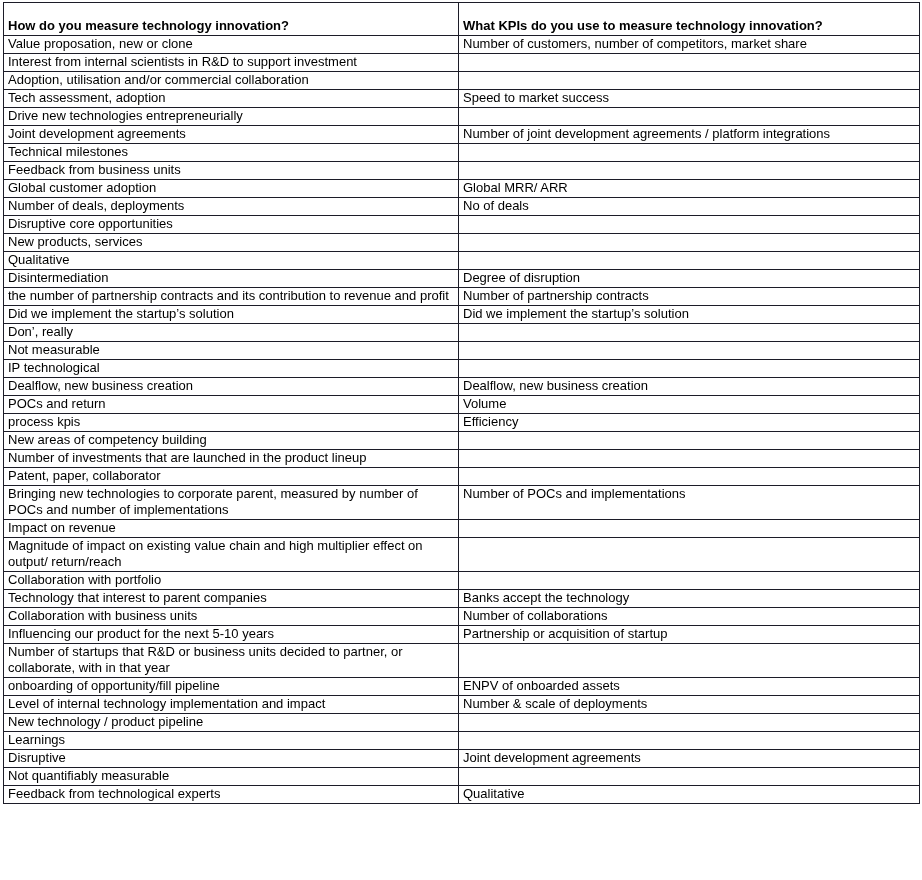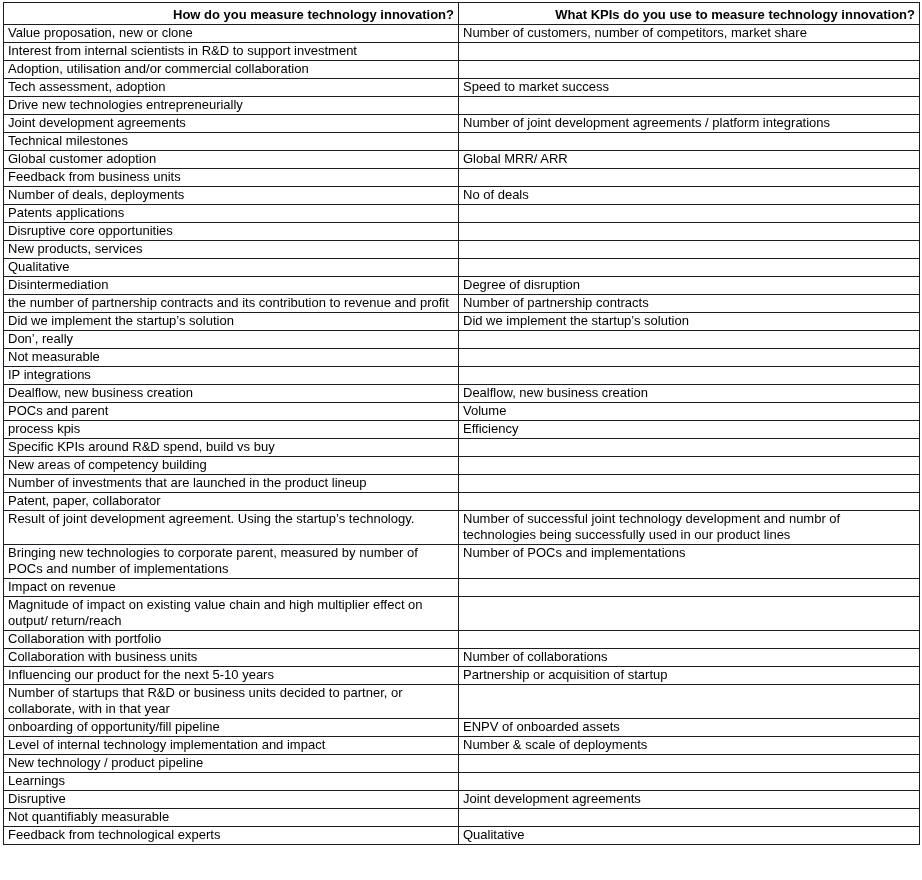--- a/index.html
+++ b/index.html
@@ -25,22 +25,21 @@
     border: 1px solid #1c1c28;
     padding: 0px 4px 1px 4px;
     font-size: 13px;
     line-height: 16px;
     text-align: left;
     vertical-align: top;
     overflow: hidden;
   }
   .survey-table th {
     font-weight: bold;
-    padding-top: 4px;
-    text-align: right;
+    padding-top: 15px;
   }
   .survey-table td {
     font-weight: normal;
   }
 </style>
 </head>
 <body>
 
 <table class="survey-table">
   <colgroup>
@@ -76,36 +75,32 @@
       </tr>
       <tr>
         <td>Joint development agreements</td>
         <td>Number of joint development agreements / platform integrations</td>
       </tr>
       <tr>
         <td>Technical milestones</td>
         <td></td>
       </tr>
       <tr>
+        <td>Feedback from business units</td>
+        <td></td>
+      </tr>
+      <tr>
         <td>Global customer adoption</td>
         <td>Global MRR/ ARR</td>
       </tr>
       <tr>
-        <td>Feedback from business units</td>
-        <td></td>
-      </tr>
-      <tr>
         <td>Number of deals, deployments</td>
         <td>No of deals</td>
       </tr>
       <tr>
-        <td>Patents applications</td>
-        <td></td>
-      </tr>
-      <tr>
         <td>Disruptive core opportunities</td>
         <td></td>
       </tr>
       <tr>
         <td>New products, services</td>
         <td></td>
       </tr>
       <tr>
         <td>Qualitative</td>
         <td></td>
@@ -124,70 +119,66 @@
       </tr>
       <tr>
         <td>Don’, really</td>
         <td></td>
       </tr>
       <tr>
         <td>Not measurable</td>
         <td></td>
       </tr>
       <tr>
-        <td>IP integrations</td>
+        <td>IP technological</td>
         <td></td>
       </tr>
       <tr>
         <td>Dealflow, new business creation</td>
         <td>Dealflow, new business creation</td>
       </tr>
       <tr>
-        <td>POCs and parent</td>
+        <td>POCs and return</td>
         <td>Volume</td>
       </tr>
       <tr>
         <td>process kpis</td>
         <td>Efficiency</td>
       </tr>
       <tr>
-        <td>Specific KPIs around R&amp;D spend, build vs buy</td>
-        <td></td>
-      </tr>
-      <tr>
         <td>New areas of competency building</td>
         <td></td>
       </tr>
       <tr>
         <td>Number of investments that are launched in the product lineup</td>
         <td></td>
       </tr>
       <tr>
         <td>Patent, paper, collaborator</td>
         <td></td>
-      </tr>
-      <tr>
-        <td>Result of joint development agreement. Using the startup’s technology.</td>
-        <td>Number of successful joint technology development and numbr of technologies being successfully used in our product lines</td>
       </tr>
       <tr>
         <td>Bringing new technologies to corporate parent, measured by number of POCs and number of implementations</td>
         <td>Number of POCs and implementations</td>
       </tr>
       <tr>
         <td>Impact on revenue</td>
         <td></td>
       </tr>
       <tr>
         <td>Magnitude of impact on existing value chain and high multiplier effect on output/ return/reach</td>
         <td></td>
       </tr>
       <tr>
         <td>Collaboration with portfolio</td>
         <td></td>
+      </tr>
+      <tr>
+        <td>Technology that interest to parent companies</td>
+        <td>Banks accept the technology</td>
       </tr>
       <tr>
         <td>Collaboration with business units</td>
         <td>Number of collaborations</td>
       </tr>
       <tr>
         <td>Influencing our product for the next 5-10 years</td>
         <td>Partnership or acquisition of startup</td>
       </tr>
       <tr>

